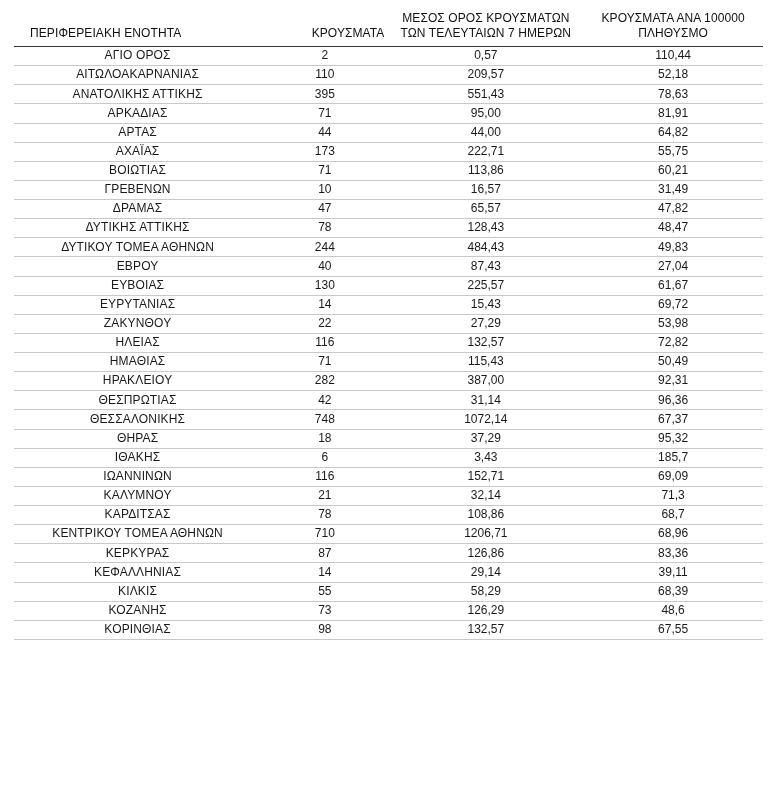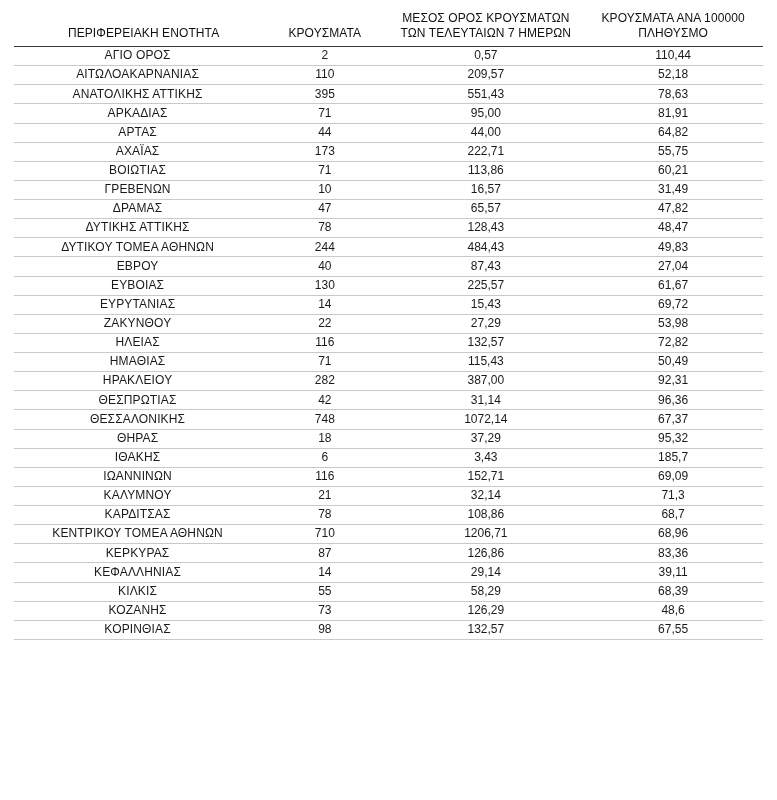--- a/index.html
+++ b/index.html
@@ -36,25 +36,25 @@
     color: #111;
     padding: 1px 4px 5px 4px;
     vertical-align: bottom;
     line-height: 1.25;
     letter-spacing: 0.1px;
   }
   thead th .hl {
     display: block;
   }
   th.h-region {
-    text-align: center;
+    text-align: left;
     padding-left: 16px;
   }
   th.h-cases {
-    text-align: center;
+    text-align: right;
   }
   th.h-avg {
     text-align: center;
   }
   th.h-per100 {
   }
   thead tr.header-row th {
     border-bottom: 1.2px solid #3a3a3a;
   }
   tbody td {

